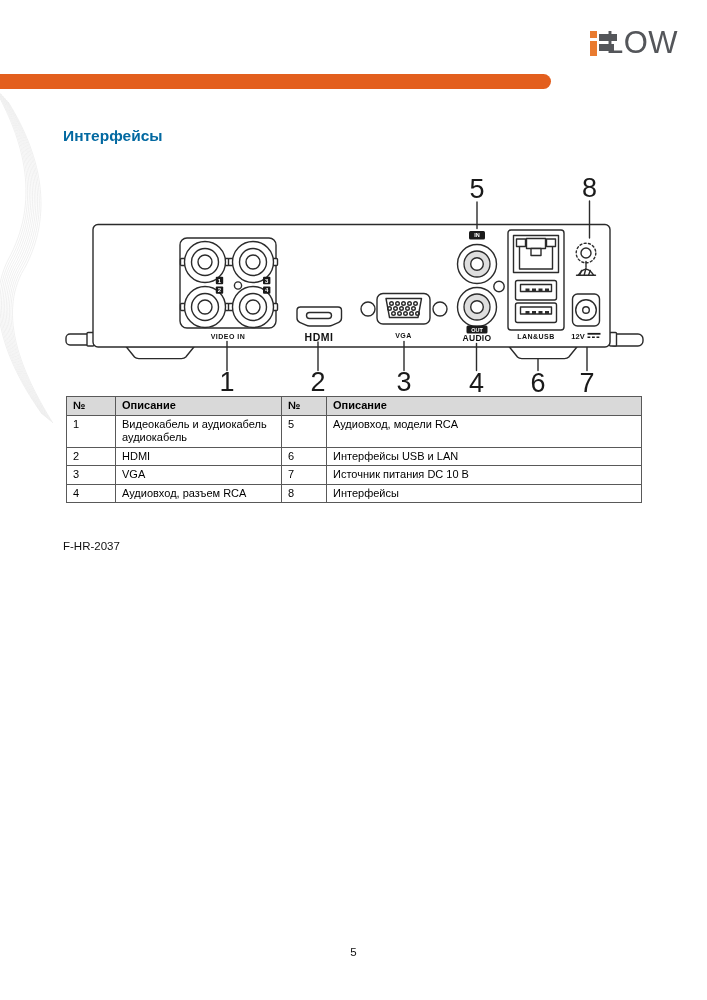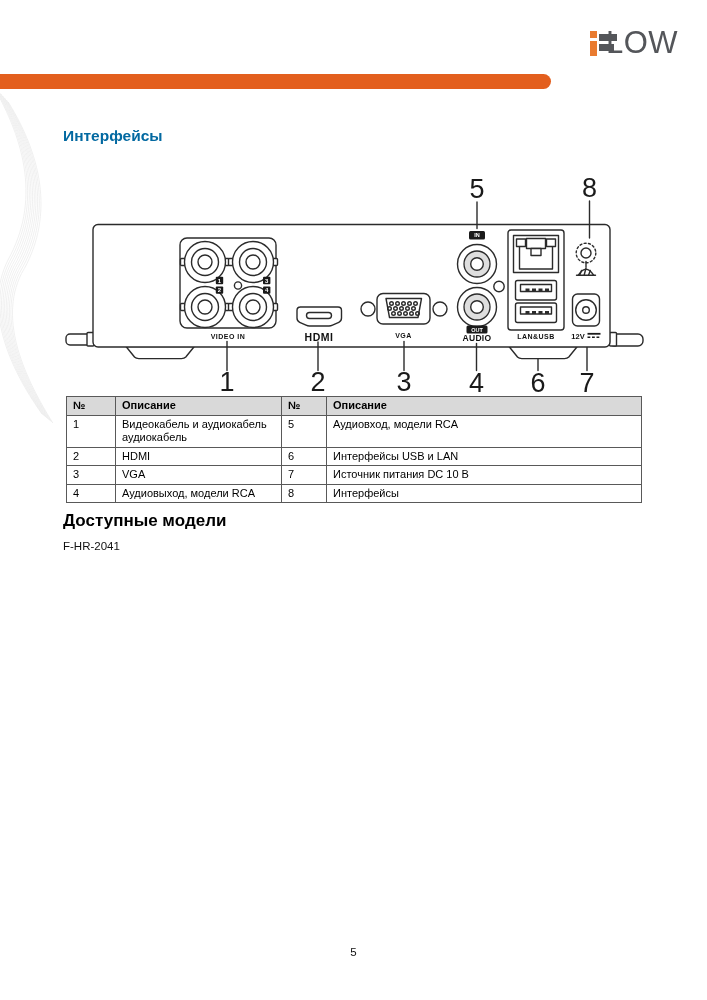--- a/index.html
+++ b/index.html
@@ -286,25 +286,24 @@
         <td>Интерфейсы USB и LAN</td>
       </tr>
       <tr>
         <td>3</td>
         <td>VGA</td>
         <td>7</td>
         <td>Источник питания DC 10 В</td>
       </tr>
       <tr>
         <td>4</td>
-        <td>Аудиовыход, модели RCA</td>
+        <td>Аудиовход, разъем RCA</td>
         <td>8</td>
         <td>Интерфейсы</td>
       </tr>
     </tbody>
   </table>
 
-  <div class="h-models">Доступные модели</div>
-  <div class="model-name">F-HR-2041</div>
+  <div class="model-name">F-HR-2037</div>
 
   <div class="page-number">5</div>
 
 </div>
 
 </body></html>

